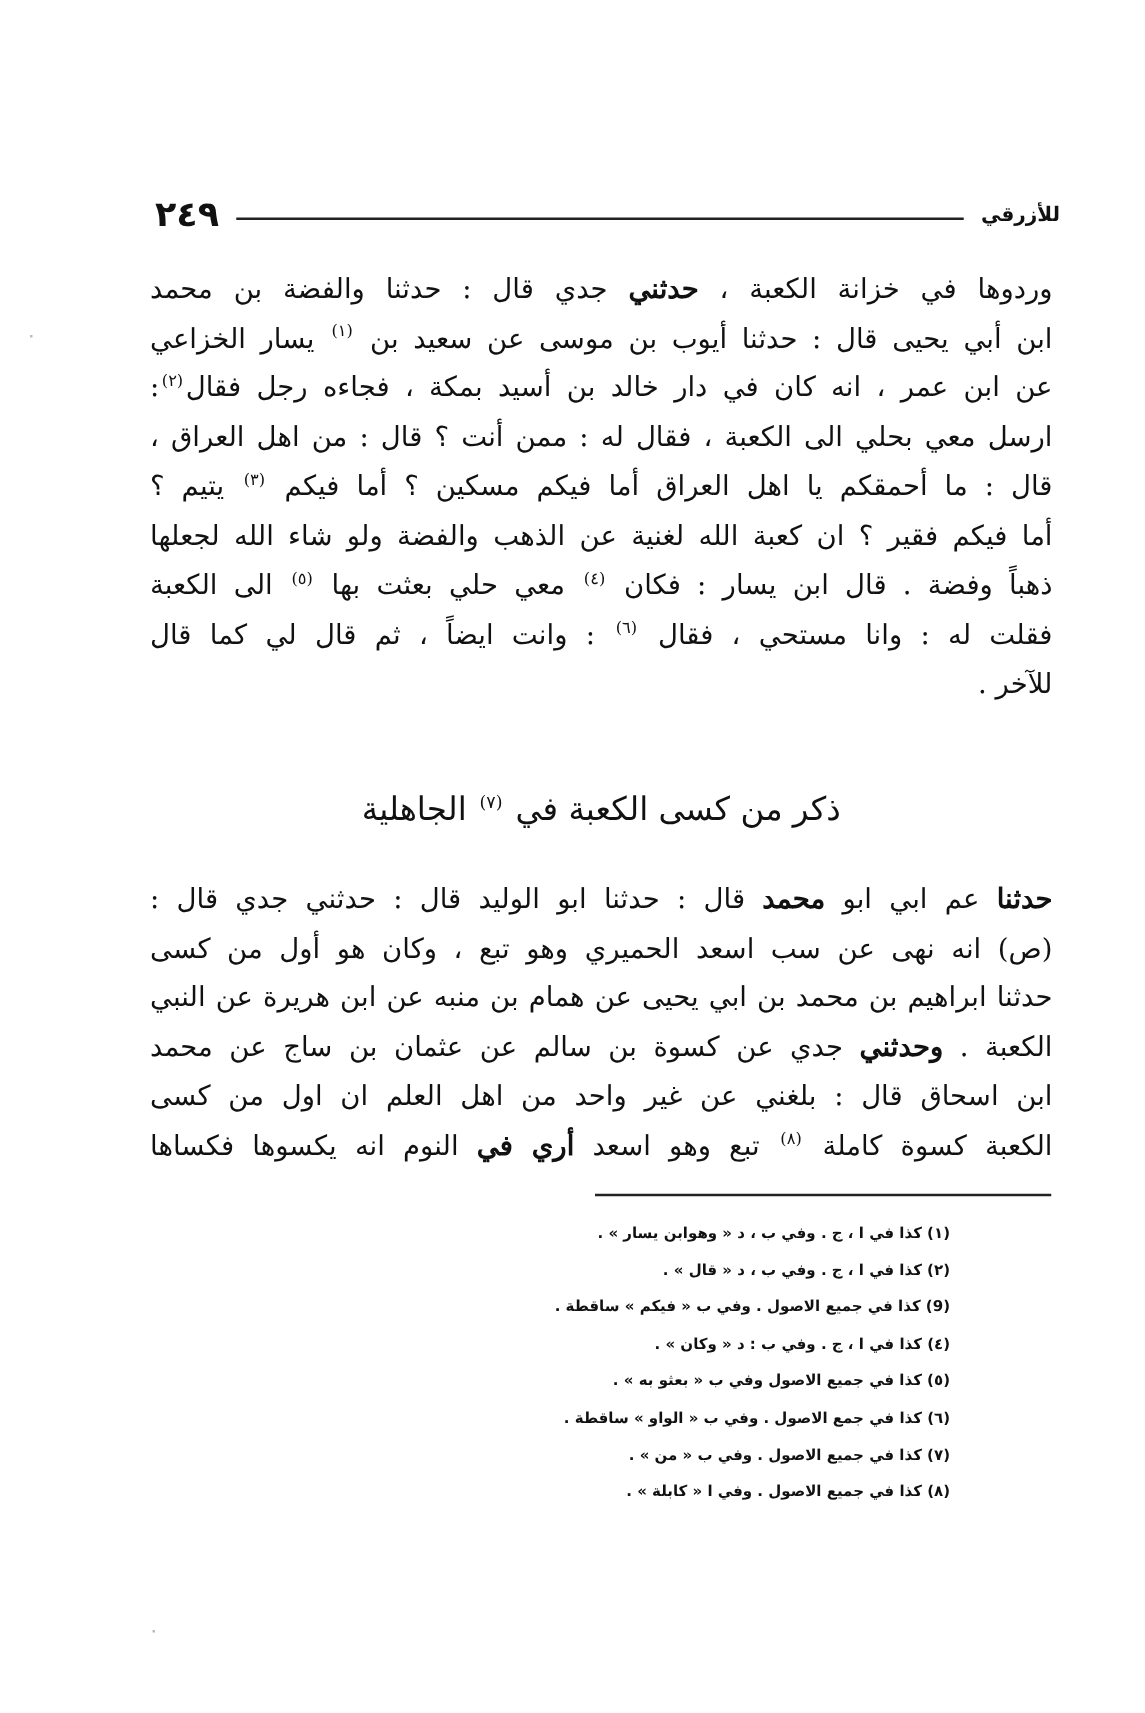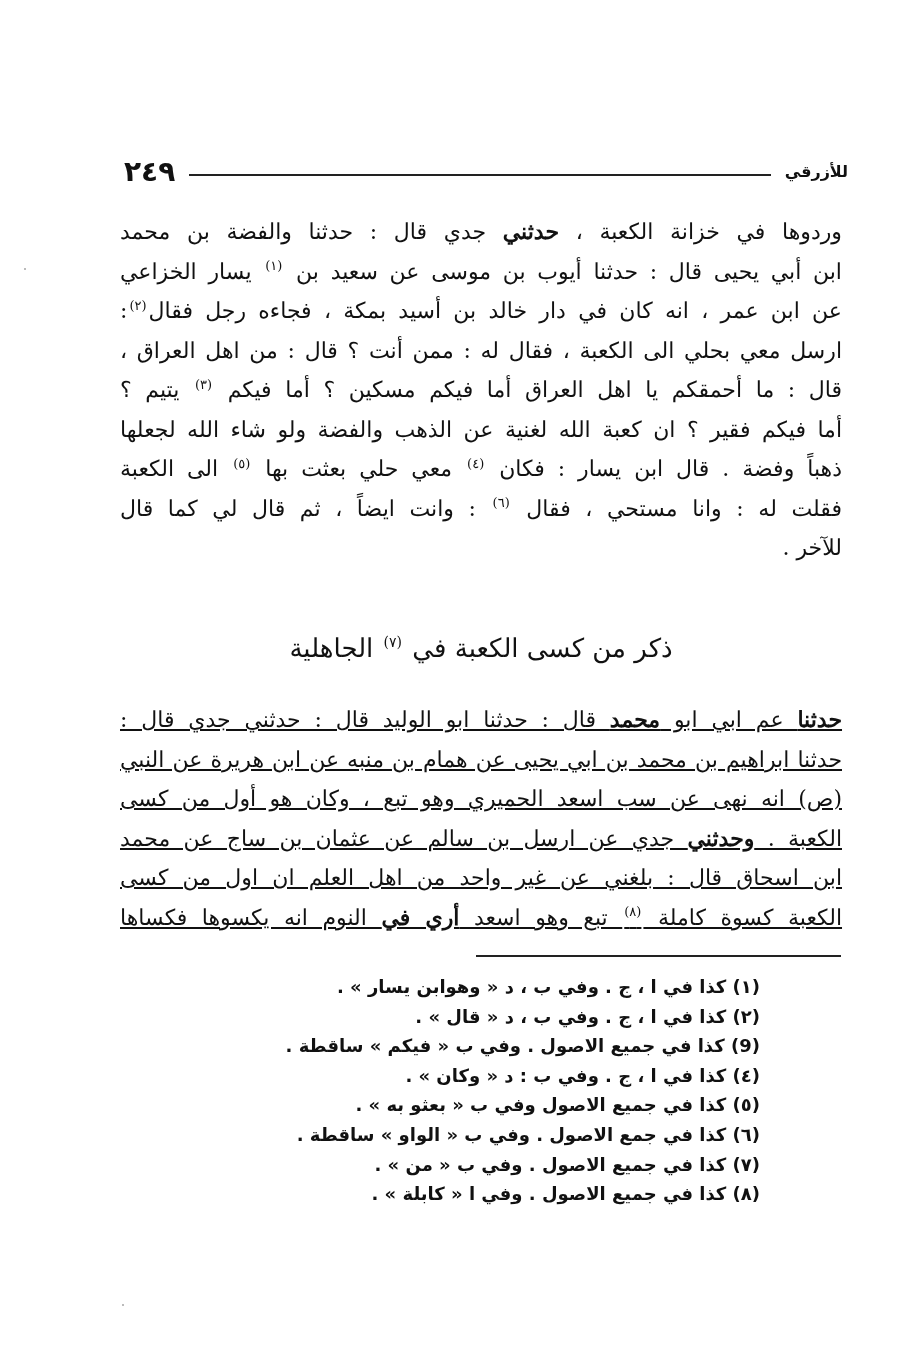--- a/index.html
+++ b/index.html
@@ -73,21 +73,21 @@
       text-align-last: right;
     }
     .text-block .line b { font-weight: bold; }
     sup.fn {
       font-size: 13px;
       vertical-align: super;
       line-height: 0;
       padding: 0 2px;
     }
     #block-1 { top: 212px; }
-    #block-2 { top: 700px; text-decoration: underline; }
+    #block-2 { top: 700px; }
     .section-title {
       position: absolute;
       top: 622px;
       left: 120px;
       width: 722px;
       direction: rtl;
       text-align: center;
       font-family: "DejaVu Serif", serif;
       font-size: 26px;
       line-height: 52px;
@@ -102,21 +102,21 @@
       border-top: 2px solid #222;
     }
     .footnotes {
       position: absolute;
       top: 972px;
       left: 340px;
       width: 420px;
       direction: rtl;
       font-family: "DejaVu Sans", sans-serif;
       font-weight: bold;
-      font-size: 18px;
+      font-size: 12px;
     }
     .footnotes .fn-line {
       height: 29.6px;
       line-height: 29.6px;
       white-space: nowrap;
     }
     .speck {
       position: absolute;
       width: 2px; height: 2px;
       background: #bbb;
@@ -142,23 +142,23 @@
     <span class="line">أما فيكم فقير ؟ ان كعبة الله لغنية عن الذهب والفضة ولو شاء الله لجعلها</span>
     <span class="line"><span>ذهباً وفضة . قال ابن يسار : فكان </span><sup class="fn">(٤)</sup><span> معي حلي بعثت بها </span><sup class="fn">(٥)</sup><span> الى الكعبة</span></span>
     <span class="line"><span>فقلت له : وانا مستحي ، فقال </span><sup class="fn">(٦)</sup><span> : وانت ايضاً ، ثم قال لي كما قال</span></span>
     <span class="line last">للآخر .</span>
   </div>
 
   <div class="section-title"><span>ذكر من كسى الكعبة في </span><sup class="fn">(٧)</sup><span> الجاهلية</span></div>
 
   <div class="text-block" id="block-2">
     <span class="line"><b>حدثنا</b><span> عم ابي ابو </span><b>محمد</b><span> قال : حدثنا ابو الوليد قال : حدثني جدي قال :</span></span>
+    <span class="line">(ص) انه نهى عن سب اسعد الحميري وهو تبع ، وكان هو أول من كسى</span>
     <span class="line">حدثنا ابراهيم بن محمد بن ابي يحيى عن همام بن منبه عن ابن هريرة عن النبي</span>
-    <span class="line">(ص) انه نهى عن سب اسعد الحميري وهو تبع ، وكان هو أول من كسى</span>
-    <span class="line"><span>الكعبة . </span><b>وحدثني</b><span> جدي عن ارسل بن سالم عن عثمان بن ساج عن محمد</span></span>
+    <span class="line"><span>الكعبة . </span><b>وحدثني</b><span> جدي عن كسوة بن سالم عن عثمان بن ساج عن محمد</span></span>
     <span class="line">ابن اسحاق قال : بلغني عن غير واحد من اهل العلم ان اول من كسى</span>
     <span class="line"><span>الكعبة كسوة كاملة </span><sup class="fn">(٨)</sup><span> تبع وهو اسعد </span><b>أري في</b><span> النوم انه يكسوها فكساها</span></span>
   </div>
 
   <div class="fn-rule"></div>
 
   <div class="footnotes">
     <div class="fn-line">(١) كذا في ا ، ج . وفي ب ، د « وهوابن يسار » .</div>
     <div class="fn-line">(٢) كذا في ا ، ج . وفي ب ، د « قال » .</div>
     <div class="fn-line">(9) كذا في جميع الاصول . وفي ب « فيكم » ساقطة .</div>

